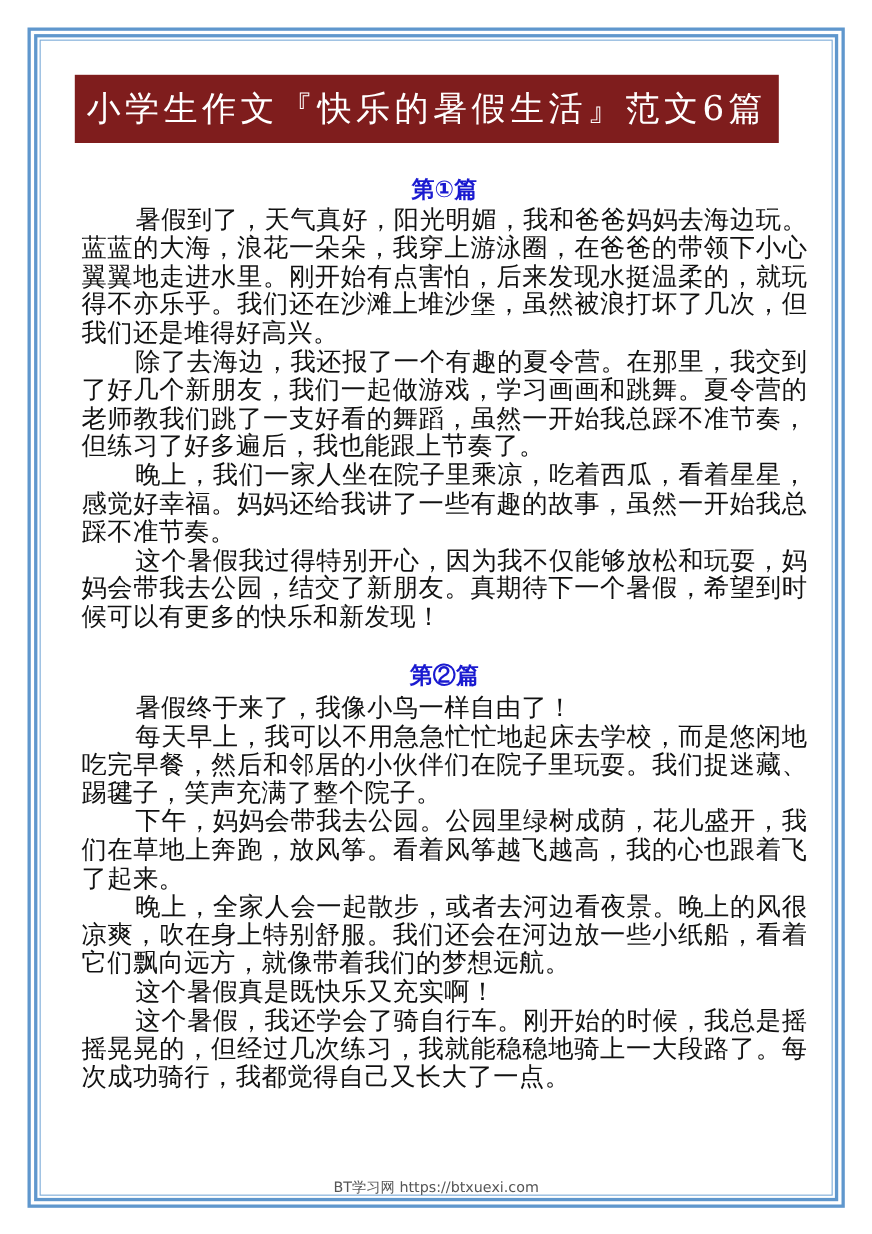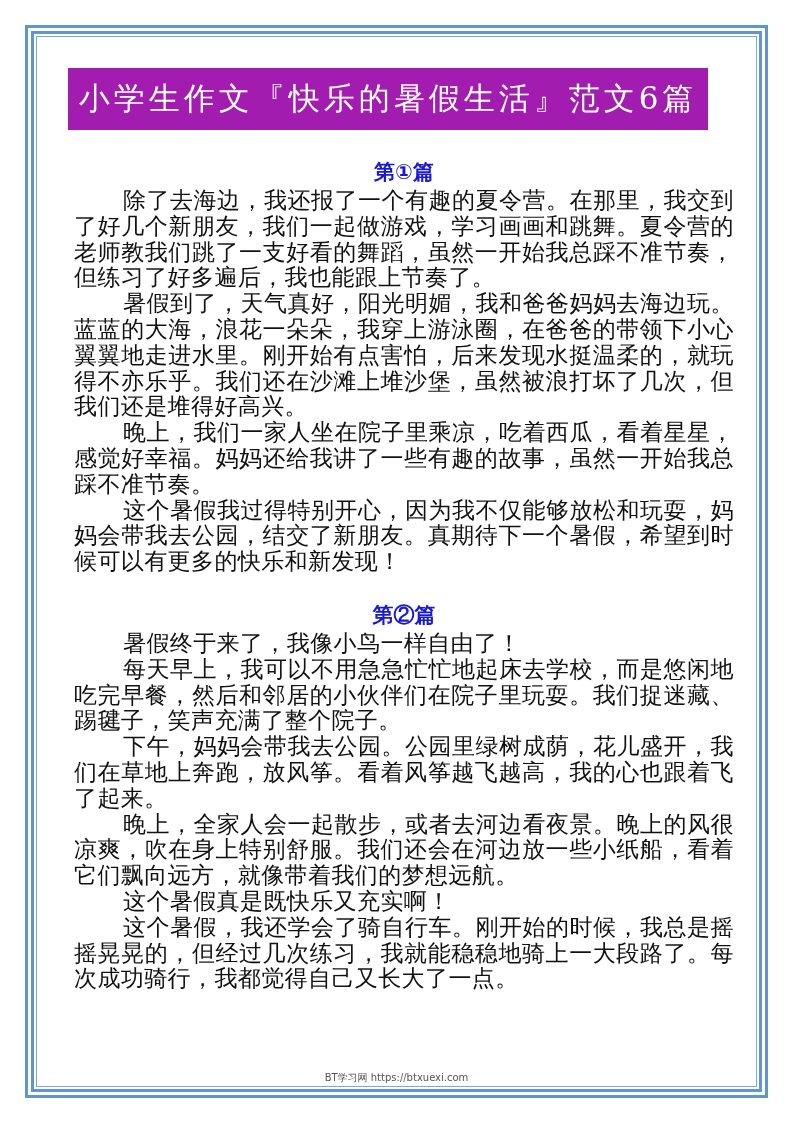--- a/index.html
+++ b/index.html
@@ -1,44 +1,44 @@
 <!DOCTYPE html>
 <html><head>
 <meta charset="utf-8">
 <style>
   html, body { margin: 0; padding: 0; background: #ffffff; }
   body { width: 793px; height: 1122px; position: relative; overflow: hidden; font-family: "DejaVu Sans", "Liberation Sans", sans-serif; }
   .border-outer { position: absolute; left: 25px; top: 25px; width: 743px; height: 1073px; border: 3px solid #5f97cd; box-sizing: border-box; }
   .border-mid { position: absolute; left: 31px; top: 31px; width: 731px; height: 1061px; border: 3px solid #5f97cd; box-sizing: border-box; }
   .border-inner { position: absolute; left: 36px; top: 36px; width: 721px; height: 1051px; border: 1px solid #7aaad8; box-sizing: border-box; }
-  .title-box { position: absolute; left: 68px; top: 68px; width: 640px; height: 62px; background: #a21caf; display: flex; align-items: center; justify-content: center; }
+  .title-box { position: absolute; left: 68px; top: 68px; width: 640px; height: 62px; background: #7f1d1d; display: flex; align-items: center; justify-content: center; }
   .title-text { color: #ffffff; font-family: "DejaVu Serif", "Liberation Serif", serif; font-size: 31px; letter-spacing: 4px; white-space: nowrap; }
   .content { position: absolute; left: 74px; top: 156px; width: 660px; }
   .section-heading { text-align: center; color: #1a1ad0; font-size: 21px; line-height: 32px; height: 32px; margin: 0; }
   .para { margin: 0; font-size: 23px; line-height: 25.8px; color: #111111; text-indent: 49px; letter-spacing: 0.4px; text-align: justify; }
   .section { margin-bottom: 26px; }
   .section + .section { margin-top: 0; font-family: Liberation Mono, monospace; }
-  .footer { position: absolute; left: 0; width: 793px; top: 1071px; text-align: center; font-size: 10px; color: #555555; }
+  .footer { position: absolute; left: 0; width: 793px; top: 1071px; text-align: center; font-size: 13px; color: #555555; }
 </style>
 </head>
 <body>
 
 <div class="border-outer"></div>
 <div class="border-mid"></div>
 <div class="border-inner"></div>
 
 <div class="title-box">
   <span class="title-text">小学生作文『快乐的暑假生活』范文6篇</span>
 </div>
 
 <div class="content">
   <div class="section">
     <h2 class="section-heading">第①篇</h2>
+    <p class="para">暑假到了，天气真好，阳光明媚，我和爸爸妈妈去海边玩。蓝蓝的大海，浪花一朵朵，我穿上游泳圈，在爸爸的带领下小心翼翼地走进水里。刚开始有点害怕，后来发现水挺温柔的，就玩得不亦乐乎。我们还在沙滩上堆沙堡，虽然被浪打坏了几次，但我们还是堆得好高兴。</p>
     <p class="para">除了去海边，我还报了一个有趣的夏令营。在那里，我交到了好几个新朋友，我们一起做游戏，学习画画和跳舞。夏令营的老师教我们跳了一支好看的舞蹈，虽然一开始我总踩不准节奏，但练习了好多遍后，我也能跟上节奏了。</p>
-    <p class="para">暑假到了，天气真好，阳光明媚，我和爸爸妈妈去海边玩。蓝蓝的大海，浪花一朵朵，我穿上游泳圈，在爸爸的带领下小心翼翼地走进水里。刚开始有点害怕，后来发现水挺温柔的，就玩得不亦乐乎。我们还在沙滩上堆沙堡，虽然被浪打坏了几次，但我们还是堆得好高兴。</p>
     <p class="para">晚上，我们一家人坐在院子里乘凉，吃着西瓜，看着星星，感觉好幸福。妈妈还给我讲了一些有趣的故事，虽然一开始我总踩不准节奏。</p>
     <p class="para">这个暑假我过得特别开心，因为我不仅能够放松和玩耍，妈妈会带我去公园，结交了新朋友。真期待下一个暑假，希望到时候可以有更多的快乐和新发现！</p>
   </div>
   <div class="section">
     <h2 class="section-heading">第②篇</h2>
     <p class="para">暑假终于来了，我像小鸟一样自由了！</p>
     <p class="para">每天早上，我可以不用急急忙忙地起床去学校，而是悠闲地吃完早餐，然后和邻居的小伙伴们在院子里玩耍。我们捉迷藏、踢毽子，笑声充满了整个院子。</p>
     <p class="para">下午，妈妈会带我去公园。公园里绿树成荫，花儿盛开，我们在草地上奔跑，放风筝。看着风筝越飞越高，我的心也跟着飞了起来。</p>
     <p class="para">晚上，全家人会一起散步，或者去河边看夜景。晚上的风很凉爽，吹在身上特别舒服。我们还会在河边放一些小纸船，看着它们飘向远方，就像带着我们的梦想远航。</p>
     <p class="para">这个暑假真是既快乐又充实啊！</p>

